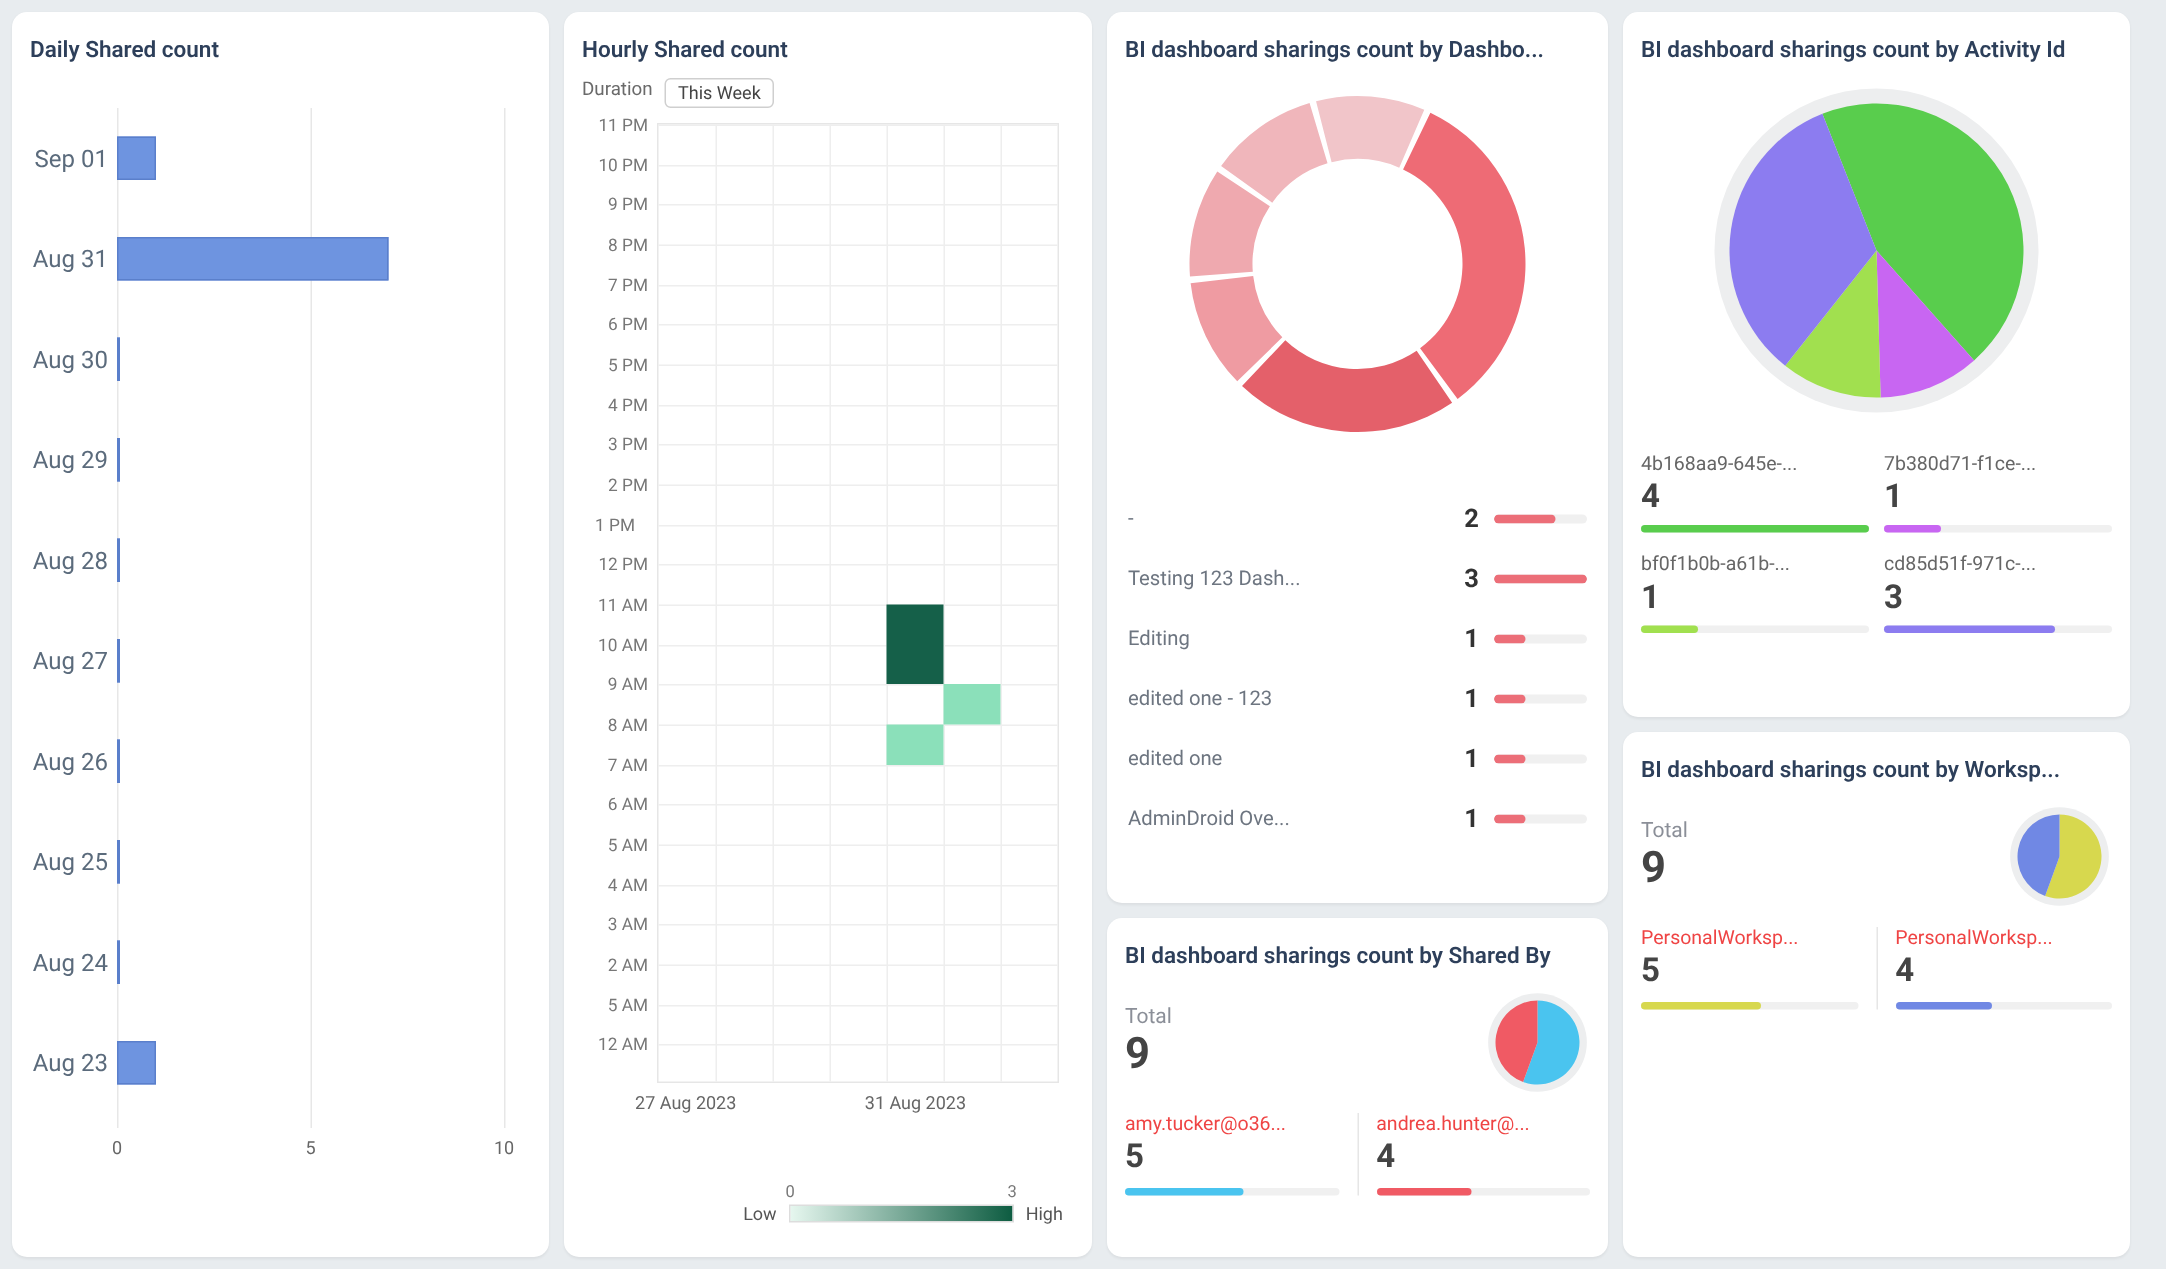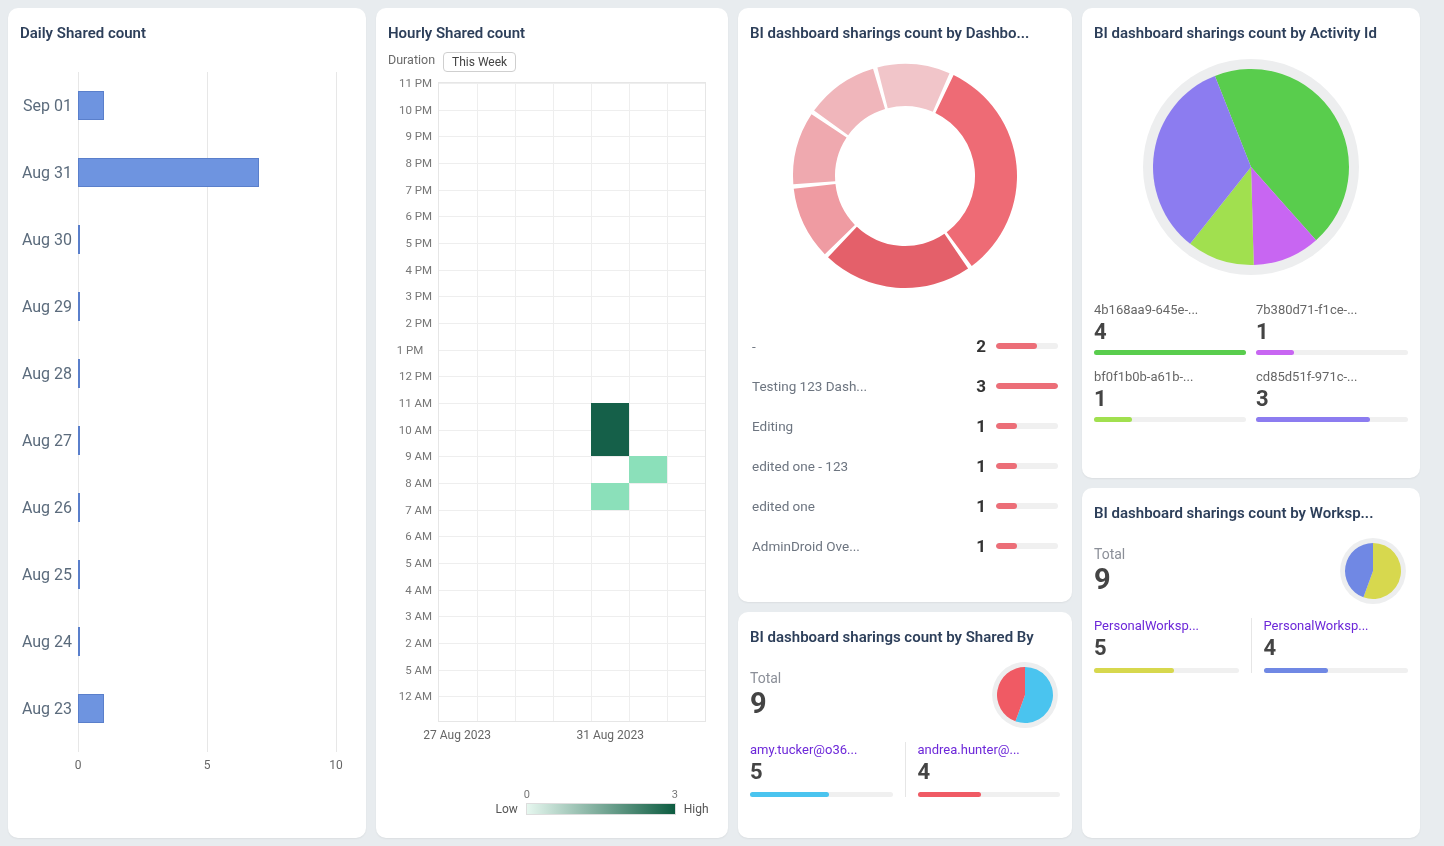--- a/index.html
+++ b/index.html
@@ -74,21 +74,21 @@
 
   
   #sharedby-panel { flex:1; }
   .tot-row { display:flex; align-items:center; justify-content:space-between; padding:4px 0 12px; }
   .tot-left .tot-lab { font-size:14px; color:#8b8f98; }
   .tot-left .tot-val { font-size:29px; font-weight:700; color:#444; }
   .mini-pie-wrap { position:relative; width:70px; height:70px; }
   .pair-row { display:flex; gap:0; }
   .pair-item { flex:1; padding-right:12px; }
   .pair-item + .pair-item { border-left:1px solid #e6e6e6; padding-left:12px; padding-right:0; }
-  .pair-item .pname { font-size:13px; color:#6d28d9; white-space:nowrap; overflow:hidden; text-overflow:ellipsis; }
+  .pair-item .pname { font-size:13px; color:#ef4444; white-space:nowrap; overflow:hidden; text-overflow:ellipsis; }
   .pair-item .pval { font-size:22px; font-weight:700; color:#444; margin-top:2px; }
   .pair-item .pbar { height:5px; background:#f0f0f0; border-radius:3px; margin-top:8px; }
   .pair-item .pbar-fill { height:100%; border-radius:3px; }
 
   
   #col4 { grid-row:1; grid-column:4; display:flex; flex-direction:column; gap:10px; }
   #activity-panel { height:470px; }
   .pie-wrap { display:flex; justify-content:center; margin:10px 0 20px; position:relative; }
   .legend-grid { display:grid; grid-template-columns:1fr 1fr; gap:14px 10px; }
   .leg-item .pname { font-size:13px; color:#666; white-space:nowrap; overflow:hidden; text-overflow:ellipsis; }

